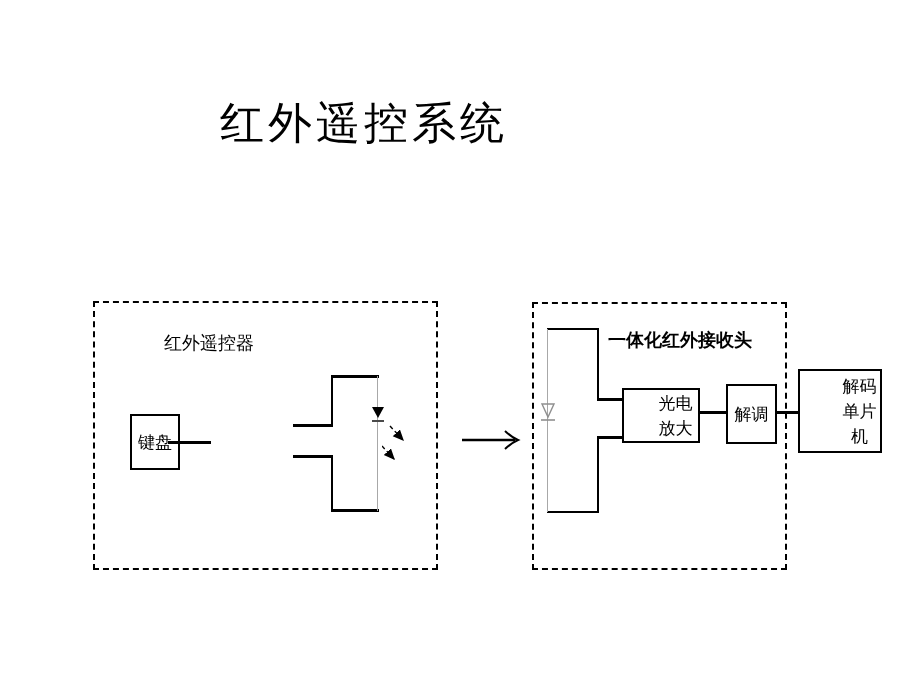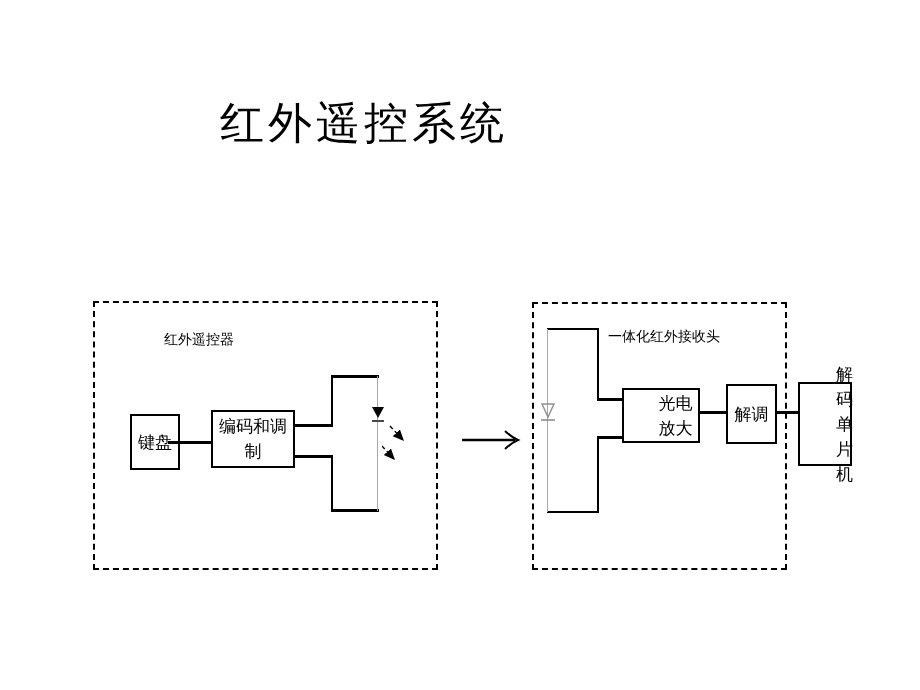--- a/index.html
+++ b/index.html
@@ -4,21 +4,21 @@
 <style>
   html, body { margin: 0; padding: 0; background: #fff; }
   .slide {
     position: relative; width: 920px; height: 690px; background: #ffffff;
     font-family: "Liberation Serif", "DejaVu Serif", serif; color: #000;
     overflow: hidden;
   }
   .abs { position: absolute; box-sizing: border-box; }
   .title { left: 220px; top: 94px; font-size: 44px; letter-spacing: 4px; white-space: nowrap; }
   .dashed-box { border: 2px dashed #000; background: transparent; }
-  .grp-label { font-size: 14px; white-space: nowrap; }
+  .grp-label { font-size: 18px; white-space: nowrap; }
   .block {
     border: 2px solid #000; display: flex; align-items: center; justify-content: center;
   }
   .block span { font-size: 17px; line-height: 25px; text-align: center; white-space: pre-line; }
   .wire { background: #000; }
   .wire-grey { background: #a8a8a8; }
   svg { display: block; }
 </style>
 </head>
 <body>
@@ -29,24 +29,20 @@
 
   <div class="abs dashed-box" style="left:93px; top:301px; width:345px; height:269px;"></div>
   <div class="abs grp-label" style="left:164px; top:331px;">红外遥控器</div>
 
   <div class="abs block" style="left:118px; top:414px; width:50px; height:56px;margin-left:12px;">
     <span>键盘</span>
   </div>
 
   <div class="abs wire" style="left:168px; top:441px; width:43px; height:3px;"></div>
 
-  <div class="abs block" style="left:211px; top:410px; width:84px; height:58px;">
-    <span>编码和调
-制</span>
-  </div>
 
   <div class="abs wire" style="left:293px; top:424px; width:40px; height:3px;"></div>
   <div class="abs wire" style="left:331px; top:376px; width:2px; height:51px;"></div>
   <div class="abs wire" style="left:331px; top:375px; width:48px; height:3px;"></div>
   <div class="abs wire" style="left:293px; top:455px; width:40px; height:3px;"></div>
   <div class="abs wire" style="left:331px; top:456px; width:2px; height:55px;"></div>
   <div class="abs wire" style="left:331px; top:509px; width:48px; height:3px;"></div>
 
   <div class="abs wire-grey" style="left:377px; top:376px; width:1px; height:135px;"></div>
 
@@ -64,21 +60,21 @@
     <line x1="8" y1="2" x2="21" y2="16" stroke="#000" stroke-width="1.4" stroke-dasharray="4 3" marker-end="url(#ah)"></line>
     <line x1="0" y1="22" x2="12" y2="35" stroke="#000" stroke-width="1.4" stroke-dasharray="4 3" marker-end="url(#ah)"></line>
   </svg>
 
   <svg class="abs" style="left:459px; top:428px;" width="64" height="24" viewBox="0 0 64 24">
     <line x1="3" y1="12" x2="56" y2="12" stroke="#000" stroke-width="2.6"></line>
     <path d="M46,3 Q53,9.5 59,12 Q53,14.5 46,21" stroke="#000" stroke-width="2" fill="none"></path>
   </svg>
 
   <div class="abs dashed-box" style="left:532px; top:302px; width:255px; height:268px;"></div>
-  <div class="abs grp-label" style="left:608px; top:328px;">一体化红外接收头</div>
+  <div class="abs grp-label" style="left:608px; top:328px;font-weight:bold;">一体化红外接收头</div>
 
   <div class="abs wire" style="left:547px; top:328px; width:52px; height:2px;"></div>
   <div class="abs wire" style="left:597px; top:328px; width:2px; height:72px;"></div>
   <div class="abs wire" style="left:597px; top:398px; width:27px; height:3px;"></div>
   <div class="abs wire" style="left:597px; top:436px; width:27px; height:3px;"></div>
   <div class="abs wire" style="left:597px; top:436px; width:2px; height:77px;"></div>
   <div class="abs wire" style="left:547px; top:511px; width:52px; height:2px;"></div>
   <div class="abs wire-grey" style="left:547px; top:329px; width:1px; height:183px;"></div>
 
   <svg class="abs" style="left:541px; top:403px;" width="15" height="22" viewBox="0 0 15 22">
@@ -91,18 +87,18 @@
   </div>
 
   <div class="abs wire" style="left:698px; top:411px; width:28px; height:3px;"></div>
 
   <div class="abs block" style="left:726px; top:384px; width:51px; height:60px;">
     <span>解调</span>
   </div>
 
   <div class="abs wire" style="left:775px; top:411px; width:23px; height:3px;"></div>
 
-  <div class="abs block" style="left:798px; top:382px; width:54px; height:84px;padding-left:39px;">
+  <div class="abs block" style="left:798px; top:369px; width:84px; height:84px;padding-left:39px;">
     <span>解码
 单片机</span>
   </div>
 
 </div>
 
 </body></html>

